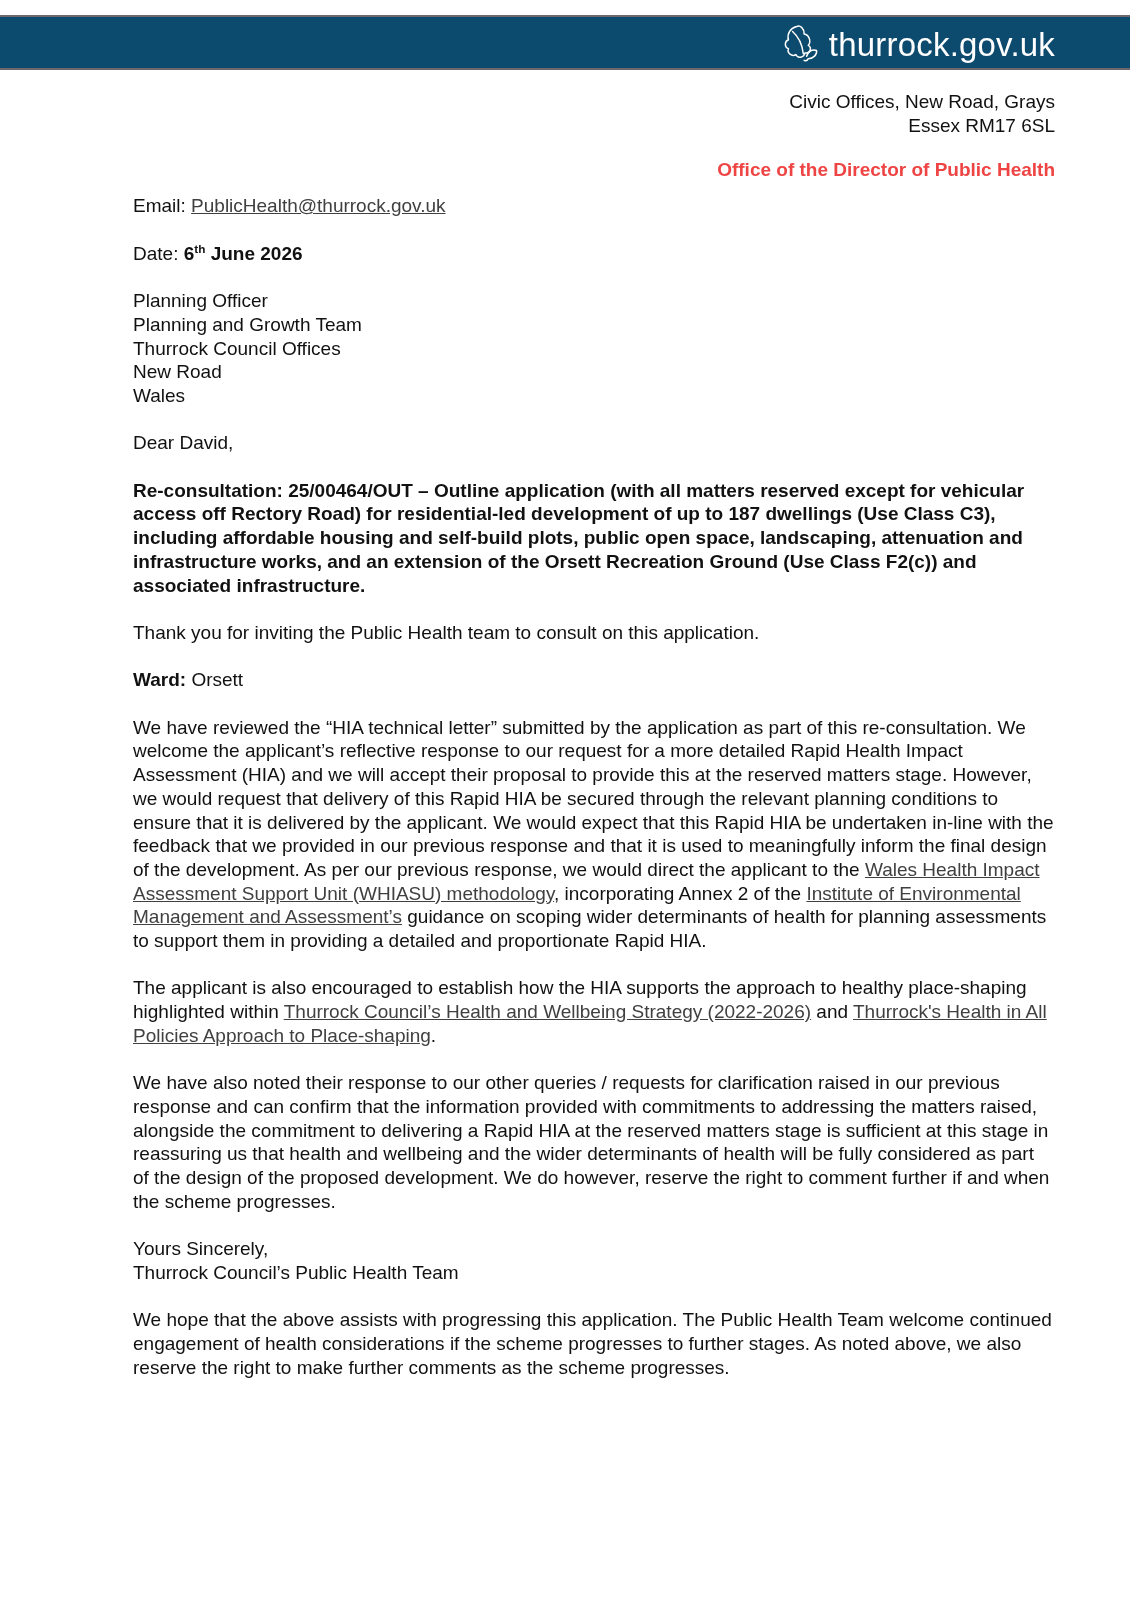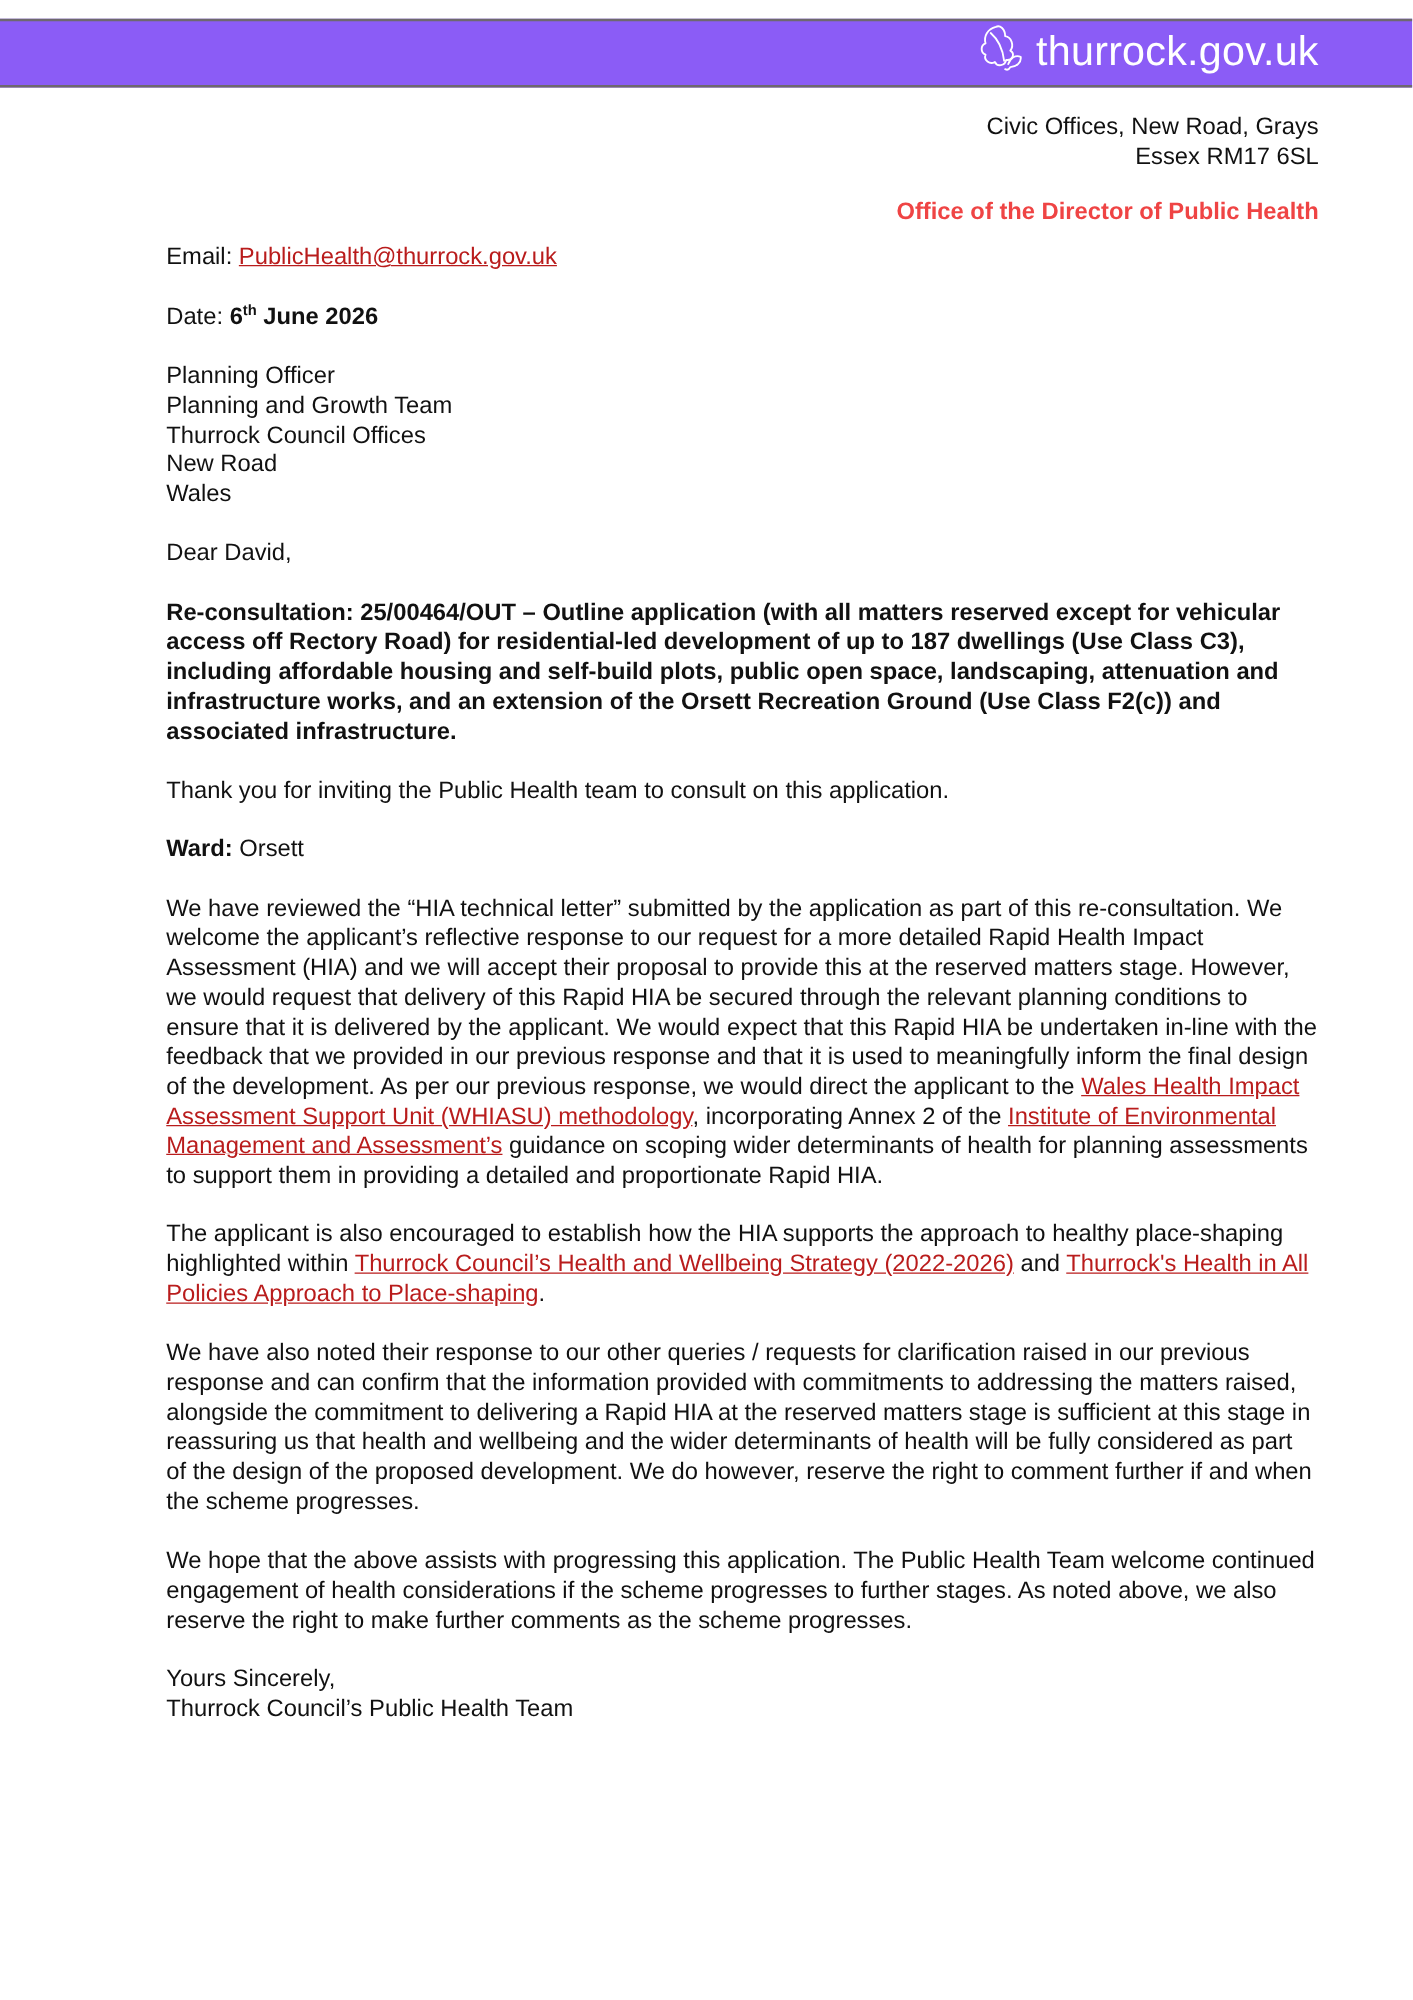--- a/index.html
+++ b/index.html
@@ -8,26 +8,26 @@
     width: 1130px;
     height: 1600px;
     background: #ffffff;
     font-family: "Liberation Sans", sans-serif;
     color: #111111;
     overflow: hidden;
   }
   .header-bar {
     margin-top: 15px;
     height: 55px;
-    background: #8b5cf6;
+    background: #0c4a6e;
     border-top: 2px solid #6e686e;
     border-bottom: 2px solid #6e686e;
     box-sizing: border-box;
     display: flex;
-    align-items: flex-start;
+    align-items: flex-end;
     justify-content: flex-end;
     padding-right: 75px;
   }
   .logo { display: flex; align-items: center; gap: 10px; }
   .logo-text {
     color: #ffffff;
     font-size: 33px;
     font-weight: 400;
     letter-spacing: 0.2px;
   }
@@ -47,21 +47,21 @@
   }
   .content {
     margin: 13px 75px 0 133px;
     width: 922px;
     font-size: 19px;
     line-height: 23.7px;
     box-sizing: border-box;
   }
   .content p { margin: 0 0 23.7px 0; }
   .doc-link {
-    color: #b91c1c;
+    color: #404040;
     text-decoration: underline;
     cursor: pointer;
   }
   .bold { font-weight: 700; }
   sup { font-size: 62%; vertical-align: super; line-height: 0; }
   .subject { font-weight: 700; }
 </style>
 </head>
 <body>
 
@@ -110,21 +110,21 @@
     <p>Thank you for inviting the Public Health team to consult on this application.</p>
 
     <p><span class="bold">Ward:</span><span> Orsett</span></p>
 
     <p><span>We have reviewed the “HIA technical letter” submitted by the application as part of this re-consultation. We welcome the applicant’s reflective response to our request for a more detailed Rapid Health Impact Assessment (HIA) and we will accept their proposal to provide this at the reserved matters stage. However, we would request that delivery of this Rapid HIA be secured through the relevant planning conditions to ensure that it is delivered by the applicant. We would expect that this Rapid HIA be undertaken in-line with the feedback that we provided in our previous response and that it is used to meaningfully inform the final design of the development. As per our previous response, we would direct the applicant to the </span><a class="doc-link">Wales Health Impact Assessment Support Unit (WHIASU) methodology</a><span>, incorporating Annex 2 of the </span><a class="doc-link">Institute of Environmental Management and Assessment’s</a><span> guidance on scoping wider determinants of health for planning assessments to support them in providing a detailed and proportionate Rapid HIA.</span></p>
 
     <p><span>The applicant is also encouraged to establish how the HIA supports the approach to healthy place-shaping highlighted within </span><a class="doc-link">Thurrock Council’s Health and Wellbeing Strategy (2022-2026)</a><span> and </span><a class="doc-link">Thurrock's Health in All Policies Approach to Place-shaping</a><span>.</span></p>
 
     <p>We have also noted their response to our other queries / requests for clarification raised in our previous response and can confirm that the information provided with commitments to addressing the matters raised, alongside the commitment to delivering a Rapid HIA at the reserved matters stage is sufficient at this stage in reassuring us that health and wellbeing and the wider determinants of health will be fully considered as part of the design of the proposed development. We do however, reserve the right to comment further if and when the scheme progresses.</p>
 
-    <p>We hope that the above assists with progressing this application. The Public Health Team welcome continued engagement of health considerations if the scheme progresses to further stages. As noted above, we also reserve the right to make further comments as the scheme progresses.</p>
-
     <p>
       <span>Yours Sincerely,</span><br>
       <span>Thurrock Council’s Public Health Team</span>
     </p>
 
+    <p>We hope that the above assists with progressing this application. The Public Health Team welcome continued engagement of health considerations if the scheme progresses to further stages. As noted above, we also reserve the right to make further comments as the scheme progresses.</p>
+
   </div>
 </div>
 
 </body></html>

